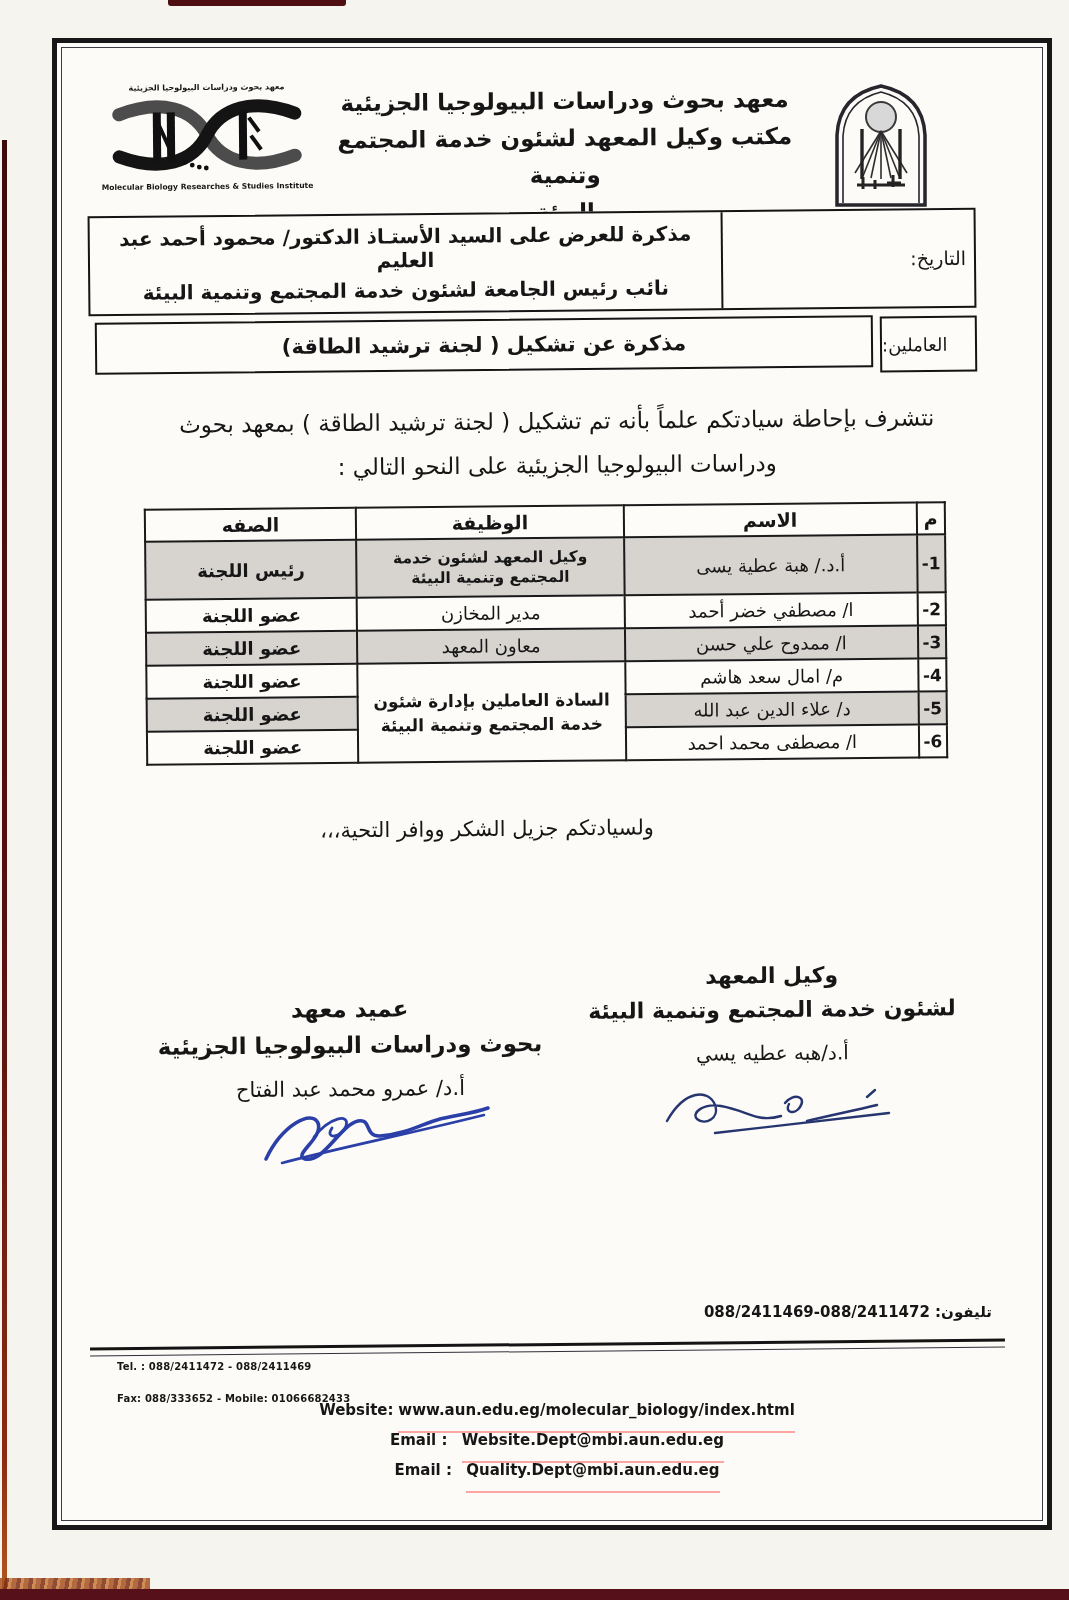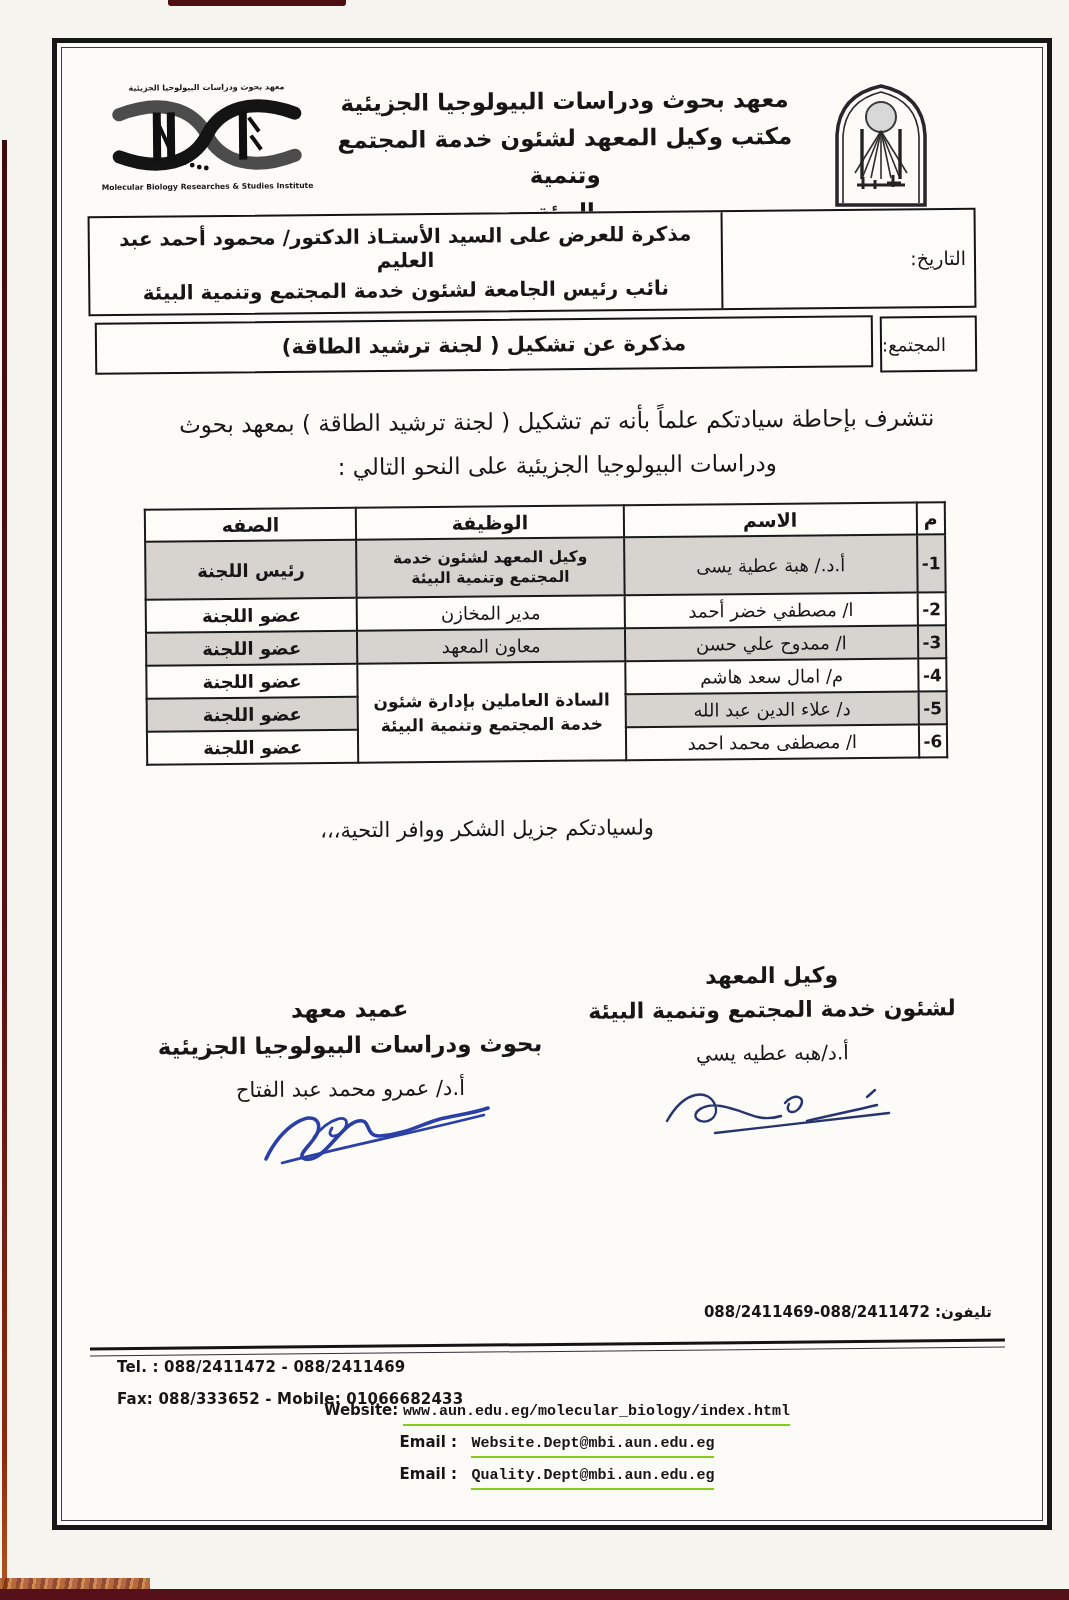--- a/index.html
+++ b/index.html
@@ -65,25 +65,25 @@
   
   .sig-block{text-align:center;direction:rtl;}
   .sig-right{left:515px;top:916px;width:400px;}
   .sig-left{left:93px;top:948px;width:400px;}
   .sig-right .l1,.sig-right .l2{font-size:22px;font-weight:bold;line-height:34px;}
   .sig-left .l1,.sig-left .l2{font-size:23px;font-weight:bold;line-height:36px;}
   .sig-name{font-size:20px;margin-top:14px;}
   .sig-svg{position:absolute;}
   
   .footer-rule{left:33px;top:1300px;width:915px;height:5px;border-top:3px solid #141414;border-bottom:1px solid #30303a;}
-  .footer-en{left:60px;top:1308px;font-size:15px;font-weight:bold;line-height:32px;letter-spacing:.2px;}
+  .footer-en{left:60px;top:1308px;font-size:10px;font-weight:bold;line-height:32px;letter-spacing:.2px;}
   .footer-ar{left:590px;top:1252px;width:345px;direction:rtl;text-align:right;font-size:15px;font-weight:bold;line-height:35px;}
   .footer-center{left:20px;top:1352px;width:960px;text-align:center;font-size:15px;line-height:30px;}
   .footer-center .lbl{font-weight:bold;}
-  .u{border-bottom:2px solid #84cc16;padding-bottom:4px;font-weight:bold;font-family:Liberation Mono, monospace;}
+  .u{border-bottom:2px solid #fca5a5;padding-bottom:12px;font-weight:bold;}
 </style>
 </head>
 <body>
 
 <div class="strip-top"></div>
 <div class="strip-left"></div>
 <div class="strip-bottom-texture"></div>
 <div class="strip-bottom"></div>
 
 <div class="page-frame">
@@ -137,21 +137,21 @@
     <div class="memo-date-cell">
       <span>التاريخ:</span>
     </div>
     <div class="memo-to-cell">
       <div>مذكرة للعرض على السيد الأستـاذ الدكتور/ محمود أحمد عبد العليم</div>
       <div>نائب رئيس الجامعة لشئون خدمة المجتمع وتنمية البيئة</div>
     </div>
   </div>
 
   <div class="abs subject-label-box tilt">
-    <span>المجتمع:</span>
+    <span>العاملين:</span>
   </div>
   <div class="abs subject-value-box tilt">
     <span>مذكرة عن تشكيل ( لجنة ترشيد الطاقة)</span>
   </div>
 
   <div class="abs body-par tilt">
     <div>نتشرف بإحاطة سيادتكم علماً بأنه تم تشكيل ( لجنة ترشيد الطاقة ) بمعهد بحوث</div>
     <div>ودراسات البيولوجيا الجزيئية على النحو التالي :</div>
   </div>
 

